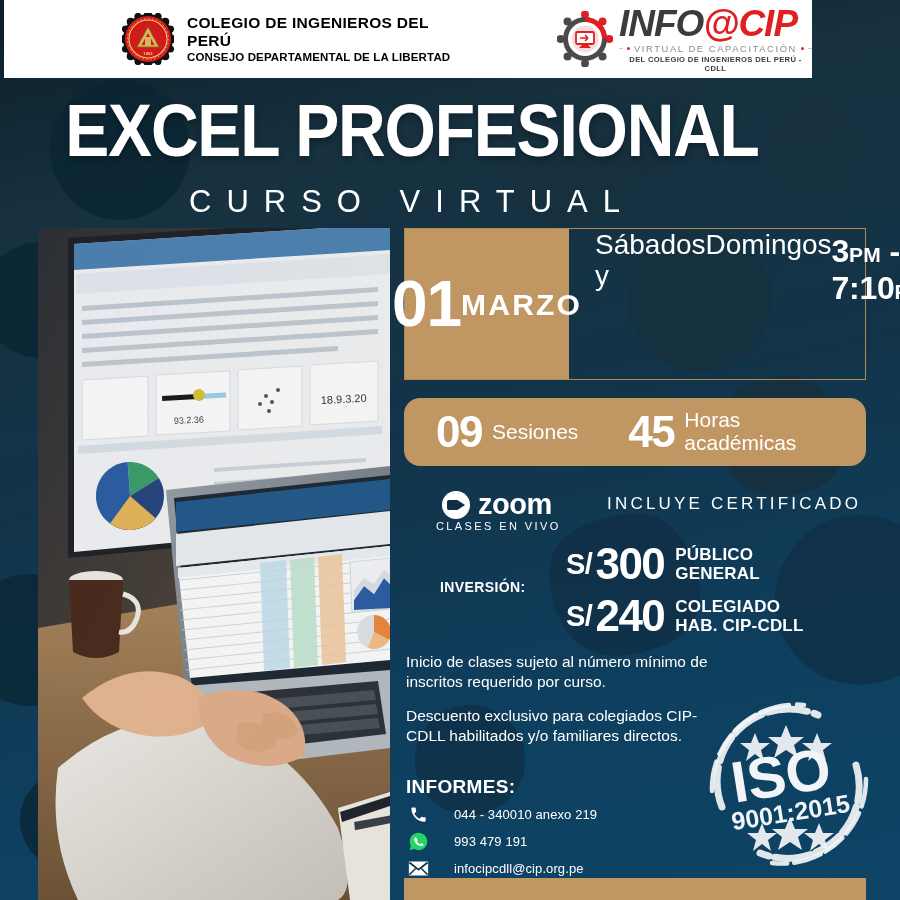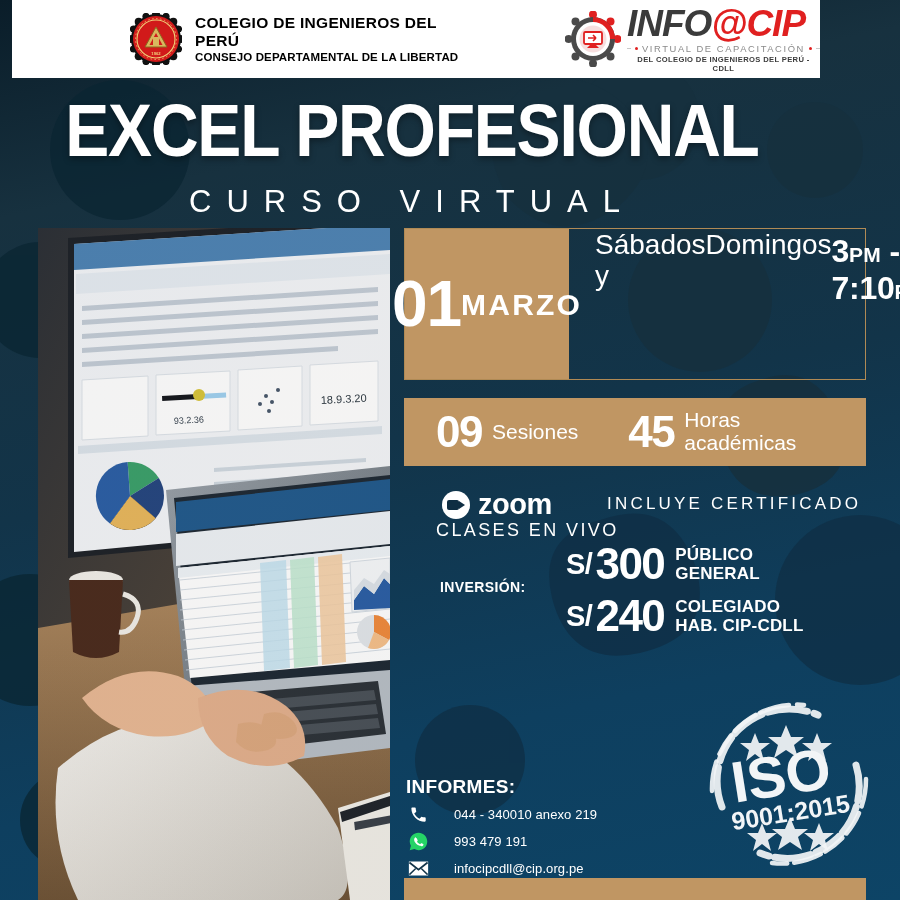--- a/index.html
+++ b/index.html
@@ -6,21 +6,21 @@
   html,body { width:900px; height:900px; }
   body {
     font-family:"Liberation Sans", sans-serif;
     background:#0d2b42;
     overflow:hidden;
   }
   .poster { position:relative; width:900px; height:900px; overflow:hidden; }
 
   
   .header {
-    position:absolute; left:12px; top:0; width:808px; height:78px;
+    position:absolute; left:4px; top:0; width:808px; height:78px;
     background:#ffffff; display:flex; align-items:center;
     z-index:30;
   }
   .cip-block { display:flex; align-items:center; margin-left:118px; }
   .cip-seal { width:52px; height:52px; position:relative; flex:0 0 auto; }
   .cip-text { margin-left:13px; line-height:1.18; }
   .cip-l1 { font-size:15.5px; font-weight:bold; color:#000; letter-spacing:.3px; }
   .cip-l2 { font-size:11.5px; font-weight:bold; color:#000; letter-spacing:.15px; }
 
   .info-block { display:flex; align-items:center; margin-left:84px; }
@@ -78,39 +78,39 @@
   .date-num { font-size:64px; font-weight:bold; line-height:.92; letter-spacing:-1px; }
   .date-mon { font-size:30px; font-weight:bold; letter-spacing:2.2px; margin-top:2px; }
   .date-right { flex:1; display:flex; flex-direction:row; justify-content:center; padding-left:26px; color:#fff; }
   .dr-days { font-size:28px; line-height:1.12; font-weight:400; }
   .dr-time { font-size:32px; font-weight:bold; margin-top:4px; letter-spacing:-.3px; }
   .dr-time .pm { font-size:21px; font-weight:bold; letter-spacing:.2px; }
 
   
   .sesbar {
     position:absolute; left:404px; top:398px; width:462px; height:68px;
-    background:#c09663; display:flex; align-items:center; z-index:10; color:#fff;
+    background:#c09663; display:flex; align-items:center; z-index:10; color:#fff;border-radius:16px;
   }
   .ses-grp { display:flex; align-items:center; }
   .ses-grp.g1 { margin-left:32px; }
   .ses-grp.g2 { margin-left:50px; }
   .ses-num { font-size:44px; font-weight:bold; letter-spacing:-1.5px; line-height:1; }
   .ses-lab { font-size:21px; margin-left:10px; line-height:1.08; }
 
   
   .zoomrow { position:absolute; left:404px; top:488px; width:462px; height:52px; z-index:10; }
   .zoom-logo { position:absolute; left:38px; top:0; display:flex; align-items:center; }
   .zoom-cam {
     width:28px; height:28px; border-radius:50%; background:#fff; position:relative;
   }
   .zoom-cam .body { position:absolute; left:5px; top:9px; width:12px; height:10px; background:#0f2e43; border-radius:2px; }
   .zoom-cam .lens { position:absolute; left:16.5px; top:10px; width:0; height:0;
     border-top:4px solid transparent; border-bottom:4px solid transparent; border-left:6px solid #0f2e43; }
   .zoom-word { font-size:29px; font-weight:bold; color:#fff; letter-spacing:-.5px; margin-left:8px; }
-  .zoom-sub { position:absolute; left:32px; top:32px; font-size:18px; color:#fff; letter-spacing:2.4px; }
+  .zoom-sub { position:absolute; left:32px; top:32px; font-size:11px; color:#fff; letter-spacing:2.4px; }
   .cert { position:absolute; left:203px; top:6px; font-size:17px; color:#fff; letter-spacing:3.2px; }
 
   
   .pricing { position:absolute; left:404px; top:542px; width:470px; height:106px; z-index:10; color:#fff; }
   .inv-label { position:absolute; left:36px; top:37px; font-size:14px; font-weight:bold; letter-spacing:.4px; }
   .price-row { position:absolute; left:162px; display:flex; align-items:center; }
   .price-row.r1 { top:0px; }
   .price-row.r2 { top:52px; }
   .price-cur { font-size:29px; font-weight:bold; letter-spacing:-.5px; }
   .price-amt { font-size:44px; font-weight:bold; letter-spacing:-1.5px; margin-left:3px; line-height:1; }
@@ -385,20 +385,24 @@
     <div class="price-row r2">
       <div class="price-cur">S/</div>
       <div class="price-amt">240</div>
       <div class="price-desc">
         <div>COLEGIADO</div>
         <div>HAB. CIP-CDLL</div>
       </div>
     </div>
   </div>
 
+  <div class="notes">
+    <div class="note-p">Inicio de clases sujeto al número mínimo de inscritos requerido por curso.</div>
+    <div class="note-p">Descuento exclusivo para colegiados CIP-CDLL habilitados y/o familiares directos.</div>
+  </div>
 
   <div class="iso">
     <svg width="178" height="178" viewBox="0 0 178 178">
       <g fill="none" stroke="#ffffff" stroke-width="7" stroke-linecap="round" opacity=".92">
         <path d="M22 112 A72 72 0 0 1 118 20" stroke-dasharray="40 7 26 5 34 6"></path>
         <path d="M156 70 A72 72 0 0 1 60 158" stroke-dasharray="36 6 30 5 28 6"></path>
       </g>
       <g fill="none" stroke="#ffffff" stroke-width="4.5" stroke-linecap="round" opacity=".92">
         <path d="M12 96 A84 84 0 0 1 104 10" stroke-dasharray="30 8 22 6 26 5"></path>
         <path d="M166 84 A84 84 0 0 1 72 168" stroke-dasharray="28 7 24 6 22 5"></path>

